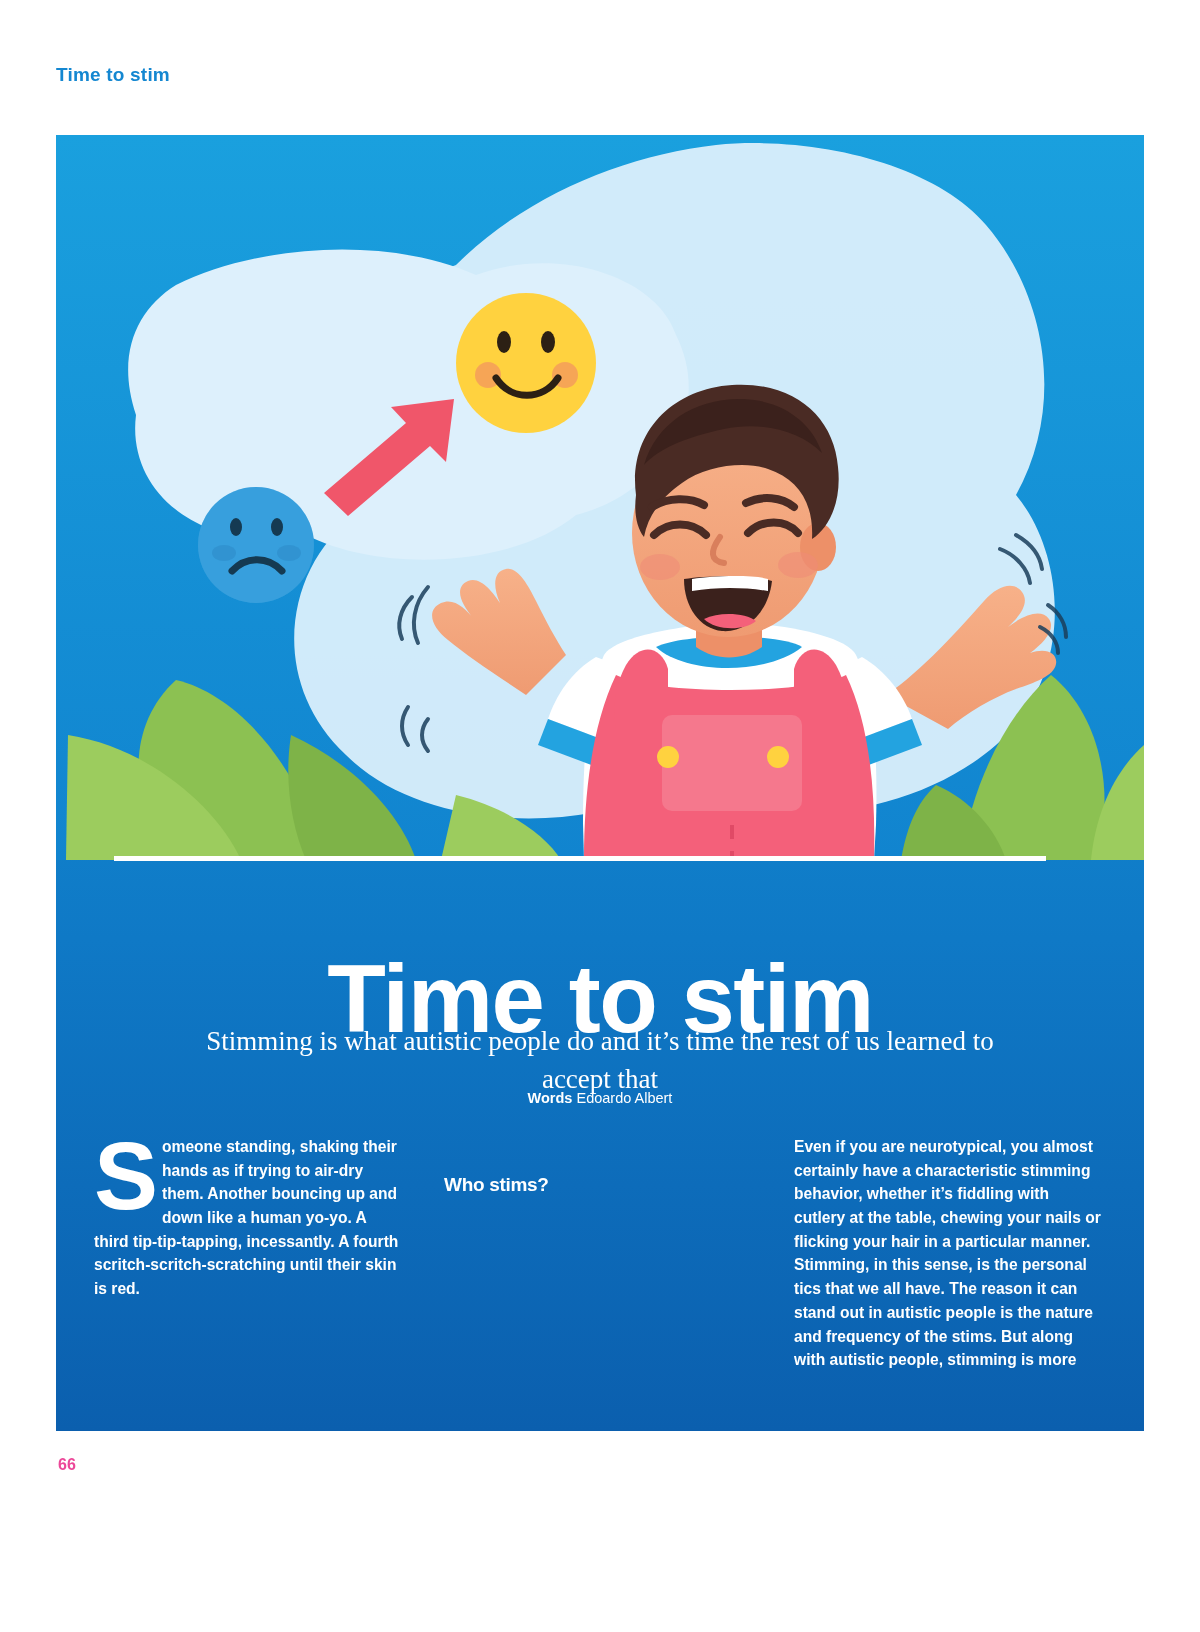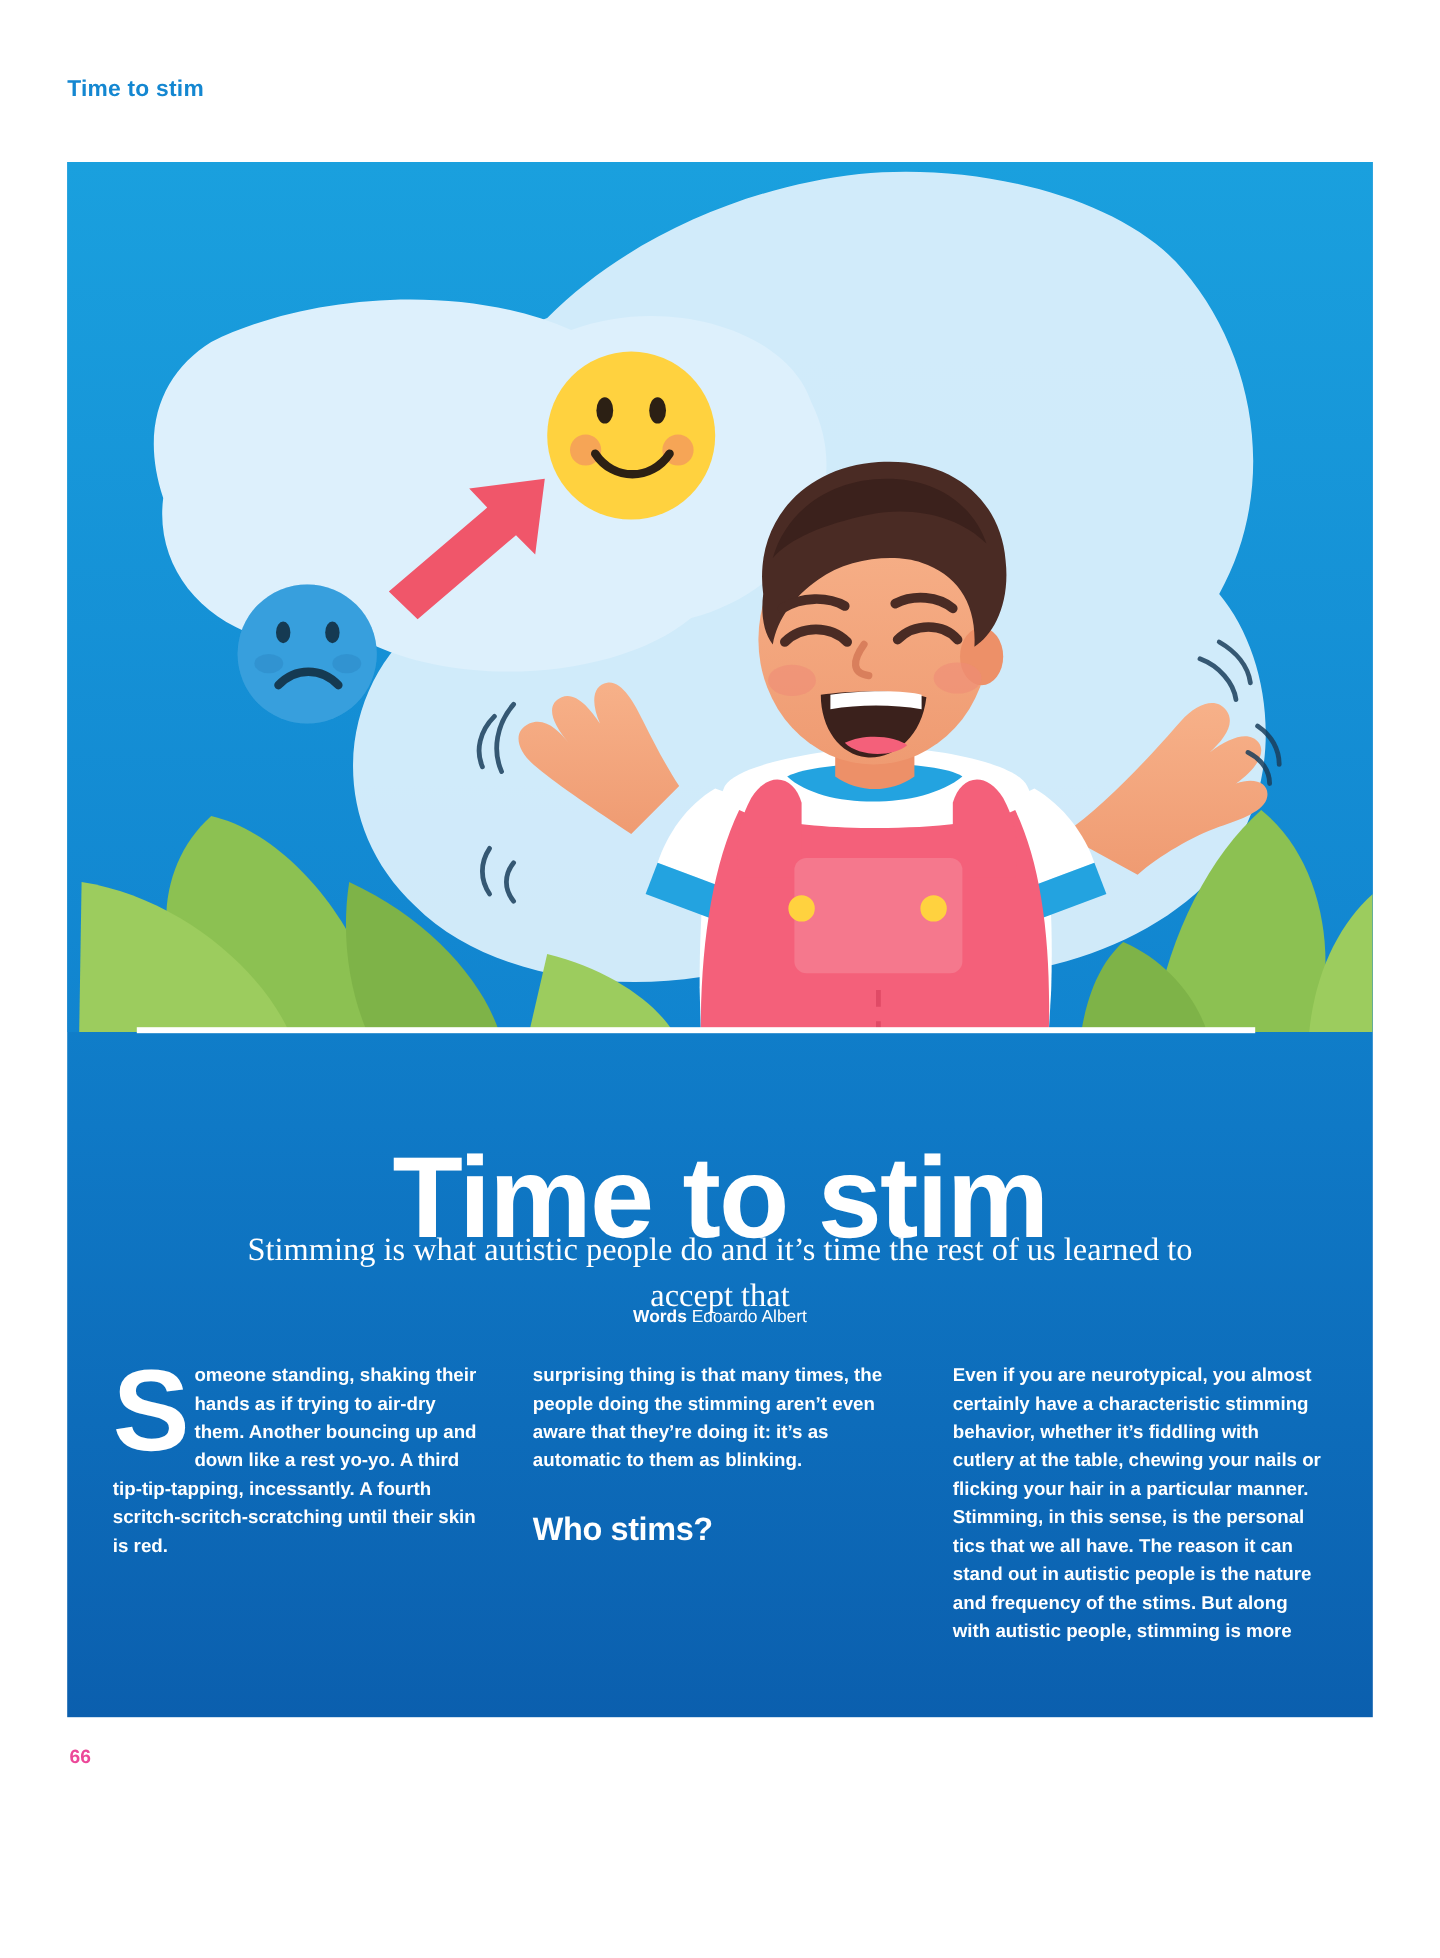--- a/index.html
+++ b/index.html
@@ -115,24 +115,24 @@
   .dropcap {
     float: left;
     font-size: 96px;
     line-height: 0.82;
     font-weight: bold;
     color: #ffffff;
     margin: 2px 6px 0 0;
     letter-spacing: -2px;
   }
   .subhead {
-    font-size: 27px;
-    font-weight: bold;
-    color: #ffffff;
-    margin: 24px 0 10px 0;
+    font-size: 19px;
+    font-weight: bold;
+    color: #ffffff;
+    margin: 36px 0 10px 0;
     letter-spacing: -0.3px;
   }
 </style>
 </head>
 <body>
 
 <div class="running-head">Time to stim</div>
 
 <div class="feature">
 
@@ -263,25 +263,24 @@
   <p class="standfirst">Stimming is what autistic people do and it’s time the rest of us learned to accept that</p>
 
   <div class="byline">
     <span class="words-label">Words</span>
     <span>Edoardo Albert</span>
   </div>
 
   <div class="columns">
 
     <div class="col">
-      <p class="dropcap-para"><span class="dropcap">S</span><span>omeone standing, shaking their hands as if trying to air-dry them. Another bouncing up and down like a rest yo-yo. A third tip-tip-tapping, incessantly. A fourth scritch-scritch-scratching until their skin is red.</span></p>
+      <p class="dropcap-para"><span class="dropcap">S</span><span>omeone standing, shaking their hands as if trying to air-dry them. Another bouncing up and down like a human yo-yo. A third tip-tip-tapping, incessantly. A fourth scritch-scritch-scratching until their skin is red.</span></p>
     </div>
 
     <div class="col">
-      <p>surprising thing is that many times, the people doing the stimming aren’t even aware that they’re doing it: it’s as automatic to them as blinking.</p>
       <h2 class="subhead">Who stims?</h2>
     </div>
 
     <div class="col">
       <p>Even if you are neurotypical, you almost certainly have a characteristic stimming behavior, whether it’s fiddling with cutlery at the table, chewing your nails or flicking your hair in a particular manner. Stimming, in this sense, is the personal tics that we all have. The reason it can stand out in autistic people is the nature and frequency of the stims. But along with autistic people, stimming is more</p>
     </div>
 
   </div>
 </div>
 

